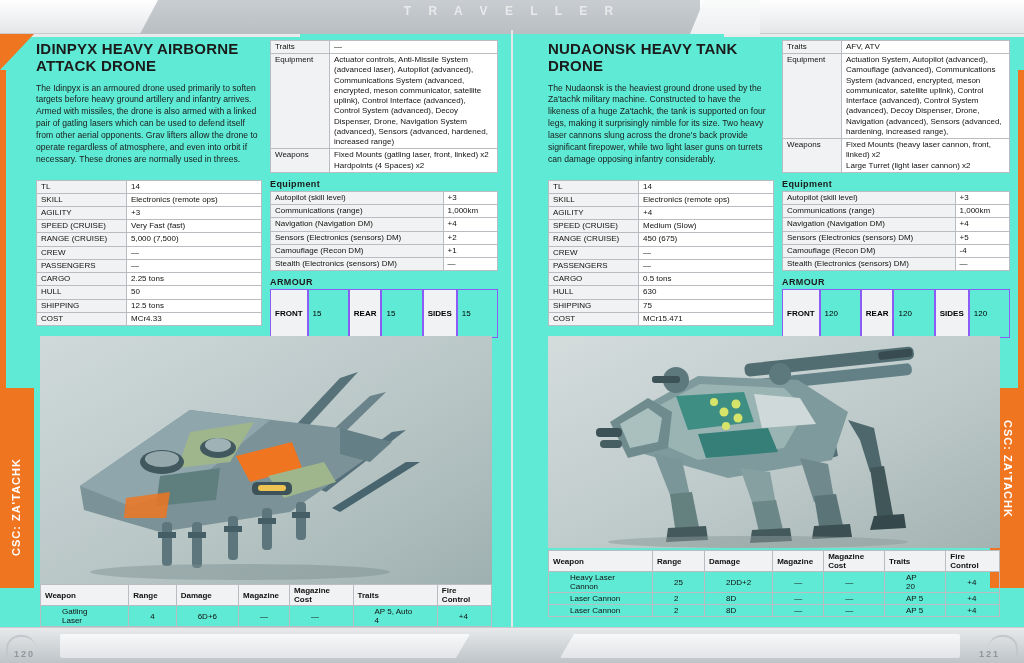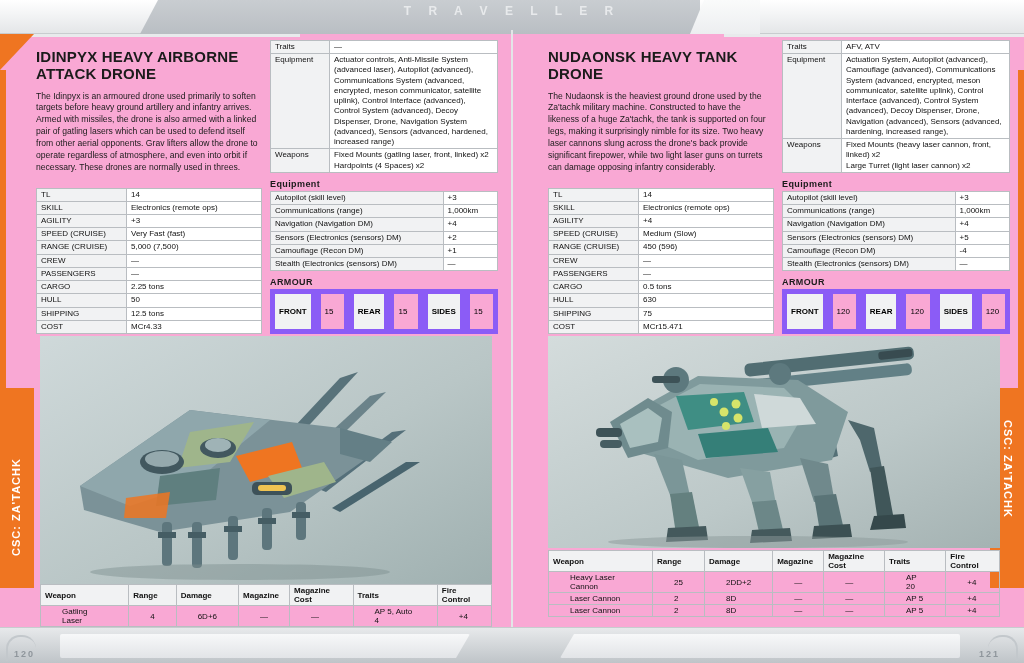--- a/index.html
+++ b/index.html
@@ -6,21 +6,21 @@
   html, body {
     margin: 0; padding: 0;
     width: 1024px; height: 663px;
     background: #ffffff;
     font-family: "Liberation Sans", sans-serif;
     overflow: hidden;
   }
   #page {
     position: relative;
     width: 1024px; height: 663px;
-    background: #f9a8d4;
+    background: #5eead4;
   }
 
   
   .topbar {
     position: absolute; left: 0; top: 0; width: 1024px; height: 34px;
     background: linear-gradient(180deg,#ffffff 0%, #f4f5f6 40%, #e4e6e8 100%);
     border-bottom: 1px solid #c8cccf;
   }
   .topbar .grayblock {
     position: absolute; top: 0; height: 34px;
@@ -107,21 +107,21 @@
   .half.right { left: 548px; width: 462px; }
 
   .gutter {
     position: absolute; left: 511px; top: 30px; width: 2px; height: 600px;
     background: #e3e5e7;
   }
 
   
   h1.title {
     font-size: 15px; font-weight: bold; color: #1b1b1b;
-    margin: 8px 0 8px 0; line-height: 1.15; letter-spacing: .2px;
+    margin: 0 0 8px 0; line-height: 1.15; letter-spacing: .2px;
   }
   p.blurb {
     font-size: 8.6px; line-height: 1.38; color: #1b1b1b; margin: 0;
     text-align: left;
   }
 
   
   table.t { border-collapse: collapse; width: 100%; font-size: 8px; color: #111; }
   table.t td {
     border: 1px solid #b9bdc1; padding: 1px 4px; vertical-align: top;
@@ -132,21 +132,21 @@
   table.t.wide td.k { width: 52%; }
 
   .sec-head {
     font-size: 9px; font-weight: bold; color: #1b1b1b;
     margin: 6px 0 2px 0; letter-spacing: .4px;
   }
 
   
   .armour { display: flex; width: 100%; font-size: 8px; }
   .armour .cell {
-    border: 5px solid #8b5cf6; padding: 13px 4px; flex: 1 1 auto;
+    border: 1px solid #8b5cf6; padding: 19px 4px; flex: 1 1 auto;
   }
   .armour .lab { background: #f1f2f3; font-weight: bold; flex: 0 0 auto; }
 
   
   table.w { border-collapse: collapse; width: 100%; font-size: 8px; color: #111; }
   table.w th {
     border: 1px solid #b9bdc1; background: #f1f2f3; font-weight: bold;
     padding: 1px 4px; text-align: left; font-size: 8px;
   }
   table.w td { border: 1px solid #b9bdc1; padding: 1px 21px; }
@@ -412,21 +412,21 @@
               <tr>
                 <td class="k">AGILITY</td>
                 <td class="v">+4</td>
               </tr>
               <tr>
                 <td class="k">SPEED (CRUISE)</td>
                 <td class="v">Medium (Slow)</td>
               </tr>
               <tr>
                 <td class="k">RANGE (CRUISE)</td>
-                <td class="v">450 (596)</td>
+                <td class="v">450 (675)</td>
               </tr>
               <tr>
                 <td class="k">CREW</td>
                 <td class="v">—</td>
               </tr>
               <tr>
                 <td class="k">PASSENGERS</td>
                 <td class="v">—</td>
               </tr>
               <tr>

